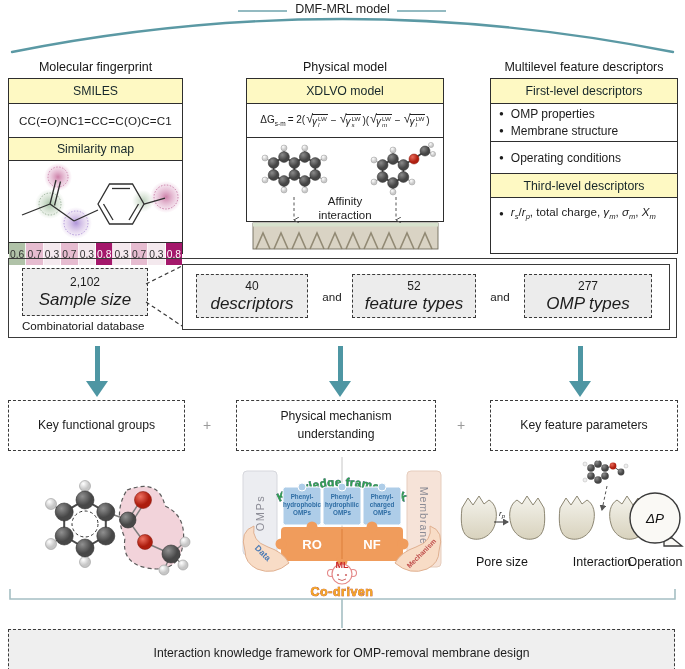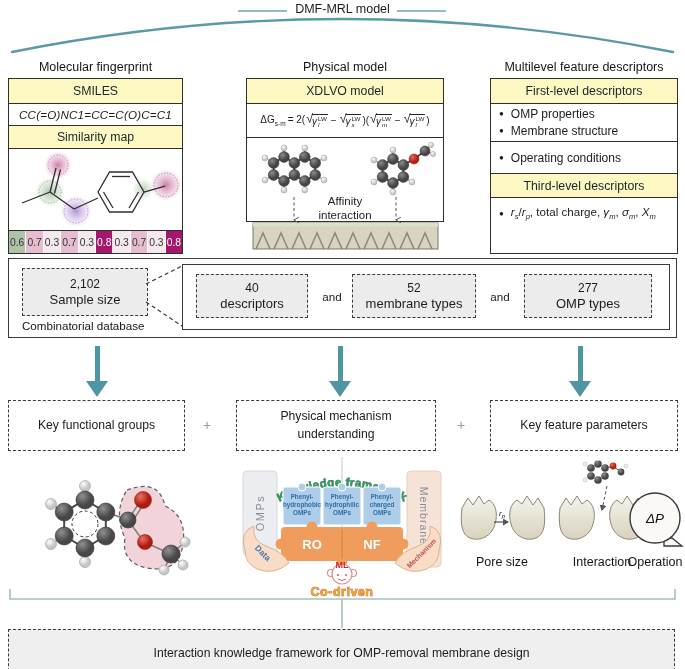--- a/index.html
+++ b/index.html
@@ -38,21 +38,21 @@
   .ss{display:inline-flex;flex-direction:column;font-size:6.2px;line-height:6.4px;
       margin-left:1px;font-style:normal;transform:translateY(1px);}
   .ss i{font-style:italic;}
 
   
   .db-outer{border:1.6px solid #3a3a3a;}
   .db-inner{border:1.4px solid #3a3a3a;}
   .dash-box{border:1.4px dashed #3a3a3a;background:#ececec;display:flex;flex-direction:column;
             align-items:center;justify-content:center;box-sizing:border-box;gap:1px;}
   .dash-box .v{font-size:12px;}
-  .dash-box .l{font-size:13px;}
+  .dash-box .l{font-size:17px;font-style:italic;}
   .db-label{font-size:11.6px;color:#161616;}
   .and-lbl{font-size:11.6px;color:#222;}
 
   
   .t-arrow{position:absolute;width:24px;}
   .t-arrow .shaft{margin:0 auto;width:5px;height:35px;background:#4e96a3;}
   .t-arrow .head{width:0;height:0;margin:0 auto;border-left:11px solid transparent;
                  border-right:11px solid transparent;border-top:16px solid #4e96a3;}
 
   
@@ -77,21 +77,21 @@
   <div class="abs" style="left:0;top:2px;width:685px;text-align:center;font-size:12.5px;font-weight:500;">DMF-MRL model</div>
   <svg class="abs" style="left:0;top:0;" width="685" height="58">
     <line x1="238" y1="11" x2="287" y2="11" stroke="#6fa3ad" stroke-width="1.6"></line>
     <line x1="397" y1="11" x2="446" y2="11" stroke="#6fa3ad" stroke-width="1.6"></line>
     <path d="M12,52 Q342,-14 673,52" fill="none" stroke="#5b99a4" stroke-width="2.3" stroke-linecap="round"></path>
   </svg>
 
   <div class="abs col-title" style="left:8px;top:60px;width:175px;">Molecular fingerprint</div>
   <div class="tbl" style="left:8px;top:78px;width:175px;height:176px;">
     <div class="row hdr" style="height:25px;">SMILES</div>
-    <div class="row mono-val" style="height:22px;font-style:italic;">CC(=O)NC1=CC=C(O)C=C1</div>
+    <div class="row mono-val" style="height:34px;">CC(=O)NC1=CC=C(O)C=C1</div>
     <div class="row hdr" style="height:23px;">Similarity map</div>
     <div class="row" style="height:82px;padding:0;">
       <svg width="172" height="80" viewBox="0 0 172 80">
         <defs>
           <radialGradient id="pinkG">
               <stop offset="0%" stop-color="#b13a78" stop-opacity=".65"></stop>
               <stop offset="60%" stop-color="#cf7fae" stop-opacity=".35"></stop>
               <stop offset="100%" stop-color="#cf7fae" stop-opacity="0"></stop>
             </radialGradient>
           <radialGradient id="greenG">
@@ -351,21 +351,21 @@
     <line x1="4" y1="44" x2="40" y2="68" stroke="#3a3a3a" stroke-width="1.2" stroke-dasharray="4,3"></line>
   </svg>
   <div class="abs db-inner" style="left:182px;top:264px;width:486px;height:64px;"></div>
   <div class="abs dash-box" style="left:196px;top:274px;width:112px;height:44px;">
     <span class="v">40</span>
     <span class="l">descriptors</span>
   </div>
   <span class="abs and-lbl" style="left:316px;top:290px;width:32px;text-align:center;">and</span>
   <div class="abs dash-box" style="left:352px;top:274px;width:124px;height:44px;">
     <span class="v">52</span>
-    <span class="l">membrane types</span>
+    <span class="l">feature types</span>
   </div>
   <span class="abs and-lbl" style="left:484px;top:290px;width:32px;text-align:center;">and</span>
   <div class="abs dash-box" style="left:524px;top:274px;width:128px;height:44px;">
     <span class="v">277</span>
     <span class="l">OMP types</span>
   </div>
   <span class="abs db-label" style="left:22px;top:319px;">Combinatorial database</span>
 
   <div class="t-arrow" style="left:85px;top:346px;">
       <div class="shaft"></div>

